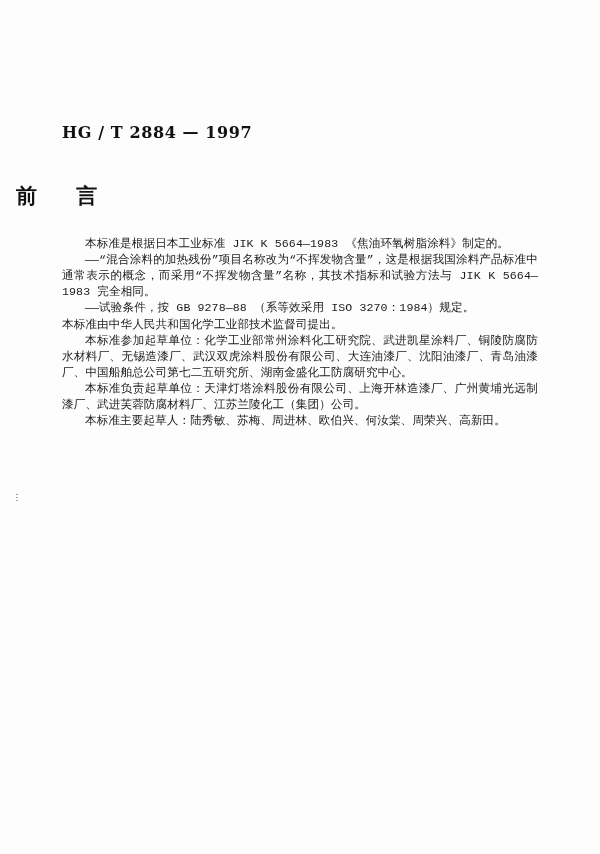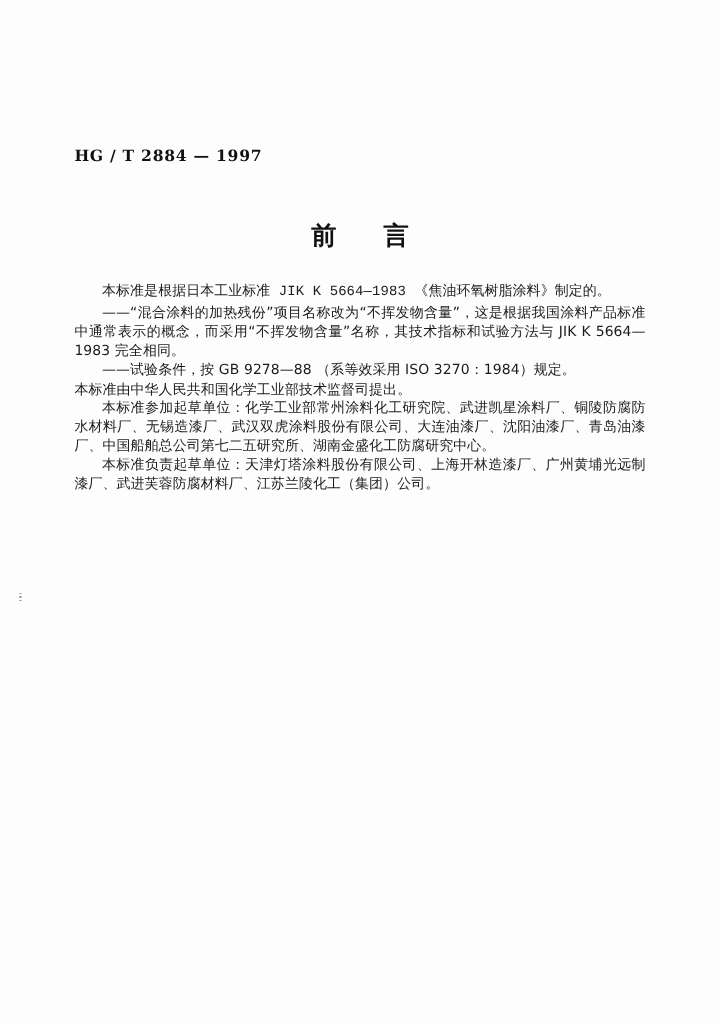--- a/index.html
+++ b/index.html
@@ -37,33 +37,32 @@
       rgba(255,255,255,0) 3px
     );
     pointer-events: none;
   }
 
   .doc-header {
     position: absolute;
     left: 62px;
     top: 123px;
     font-family: "DejaVu Serif", "Liberation Serif", serif;
-    font-size: 13px;
+    font-size: 16px;
     font-weight: bold;
     letter-spacing: 0.6px;
     color: #111;
     white-space: nowrap;
   }
 
   .doc-title {
     position: absolute;
     left: 0;
     right: 0;
     top: 182px;
-    text-align: center;
     font-family: "DejaVu Sans", "Liberation Sans", sans-serif;
     font-size: 21px;
     font-weight: bold;
     letter-spacing: 16px;
     text-indent: 16px;
     color: #111;
   }
 
   .body-block {
     position: absolute;
@@ -83,35 +82,37 @@
     letter-spacing: 0.1px;
   }
 
   p.indent {
     text-indent: 23px;
     font-family: Liberation Mono, monospace;
   }
 
   p.dash {
     text-indent: 23px;
+    font-family: Liberation Mono, monospace;
   }
 </style>
 </head>
 <body>
 
 <div class="page">
 
   <div class="scan-speck"></div>
 
   <div class="doc-header">HG / T  2884 — 1997</div>
 
   <div class="doc-title">前  言</div>
 
   <div class="body-block">
     <p class="para indent">本标准是根据日本工业标准 JIK K 5664—1983 《焦油环氧树脂涂料》制定的。</p>
     <p class="para dash">——“混合涂料的加热残份”项目名称改为“不挥发物含量”，这是根据我国涂料产品标准中通常表示的概念，而采用“不挥发物含量”名称，其技术指标和试验方法与 JIK K 5664—1983 完全相同。</p>
     <p class="para dash">——试验条件，按 GB 9278—88 （系等效采用 ISO 3270：1984）规定。</p>
     <p class="para">本标准由中华人民共和国化学工业部技术监督司提出。</p>
     <p class="para indent">本标准参加起草单位：化学工业部常州涂料化工研究院、武进凯星涂料厂、铜陵防腐防水材料厂、无锡造漆厂、武汉双虎涂料股份有限公司、大连油漆厂、沈阳油漆厂、青岛油漆厂、中国船舶总公司第七二五研究所、湖南金盛化工防腐研究中心。</p>
     <p class="para indent">本标准负责起草单位：天津灯塔涂料股份有限公司、上海开林造漆厂、广州黄埔光远制漆厂、武进芙蓉防腐材料厂、江苏兰陵化工（集团）公司。</p>
+    <p class="para indent">本标准主要起草人：陆秀敏、苏梅、周进林、欧伯兴、何汝棠、周荣兴、高新田。</p>
   </div>
 
 </div>
 
 </body></html>

